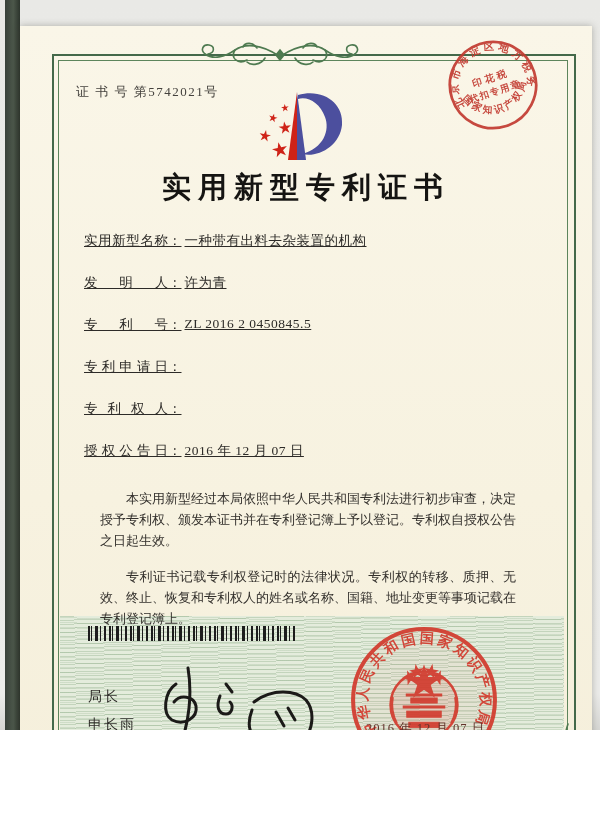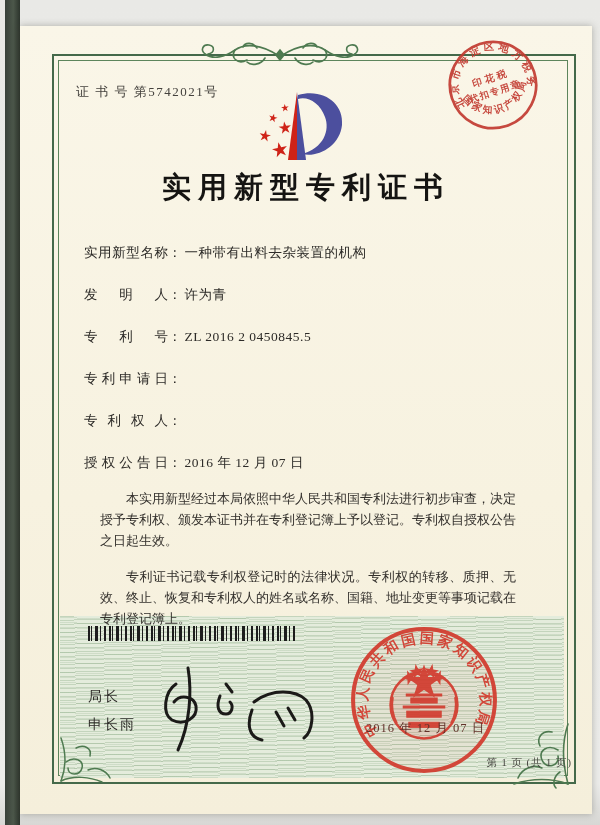--- a/index.html
+++ b/index.html
@@ -1,36 +1,36 @@
 <!DOCTYPE html>
 <html><head>
 <meta charset="utf-8">
 <style>
   html,body{margin:0;padding:0;}
-  #stage{position:relative;width:600px;height:825px;overflow:hidden;
+  #stage{position:relative;width:600px;height:730px;overflow:hidden;
     background:linear-gradient(180deg,#e9e9e6 0%,#ececea 95%,#d7d7d4 100%);
     font-family:"Liberation Serif","DejaVu Serif",serif;}
   .abs{position:absolute;}
   #spine{left:5px;top:0;width:15px;height:825px;
     background:linear-gradient(90deg,#39413a 0%,#4c574a 55%,#2c342c 100%);}
   #paper{left:20px;top:26px;width:572px;height:788px;
     background:linear-gradient(180deg,#faf6e8 0%,#f7f2e0 60%,#f5efdb 100%);
     box-shadow:0 0 7px rgba(60,60,50,.35);}
   .frame-outer{left:32px;top:28px;width:520px;height:726px;border:2px solid #44694a;}
   .frame-inner{left:38px;top:34px;width:508px;height:714px;border:1px solid #5d855c;}
   .guilloche{left:40px;top:590px;width:504px;height:162px;
     background-color:#e4ecdc;
     background-image:
       repeating-linear-gradient(178deg, rgba(110,150,105,.28) 0 1px, rgba(0,0,0,0) 1px 4px),
       repeating-linear-gradient(2deg, rgba(110,150,105,.18) 0 1px, rgba(0,0,0,0) 1px 5px);}
   .cert-no{left:56px;top:57px;font-size:13px;color:#45423e;letter-spacing:1.5px;}
   .title{left:0;right:0;top:142px;text-align:center;font-size:29px;font-weight:bold;
     letter-spacing:7px;color:#151412;}
   .fields{left:64px;top:206px;width:460px;}
-  .frow{height:42px;display:flex;align-items:center;font-size:13.5px;color:#2d2b28;}
+  .frow{height:42px;display:flex;align-items:flex-start;font-size:13.5px;color:#2d2b28;text-decoration:underline;}
   .flabel{display:inline-block;width:84px;text-align:justify;text-align-last:justify;-moz-text-align-last:justify;}
   .fval{margin-left:3px;letter-spacing:.5px;}
   .paras{left:64px;top:447px;width:448px;font-size:13px;line-height:20.8px;
     text-align:justify;color:#33302c;}
   .paras p{margin:16px;text-indent:2em;}
   .barcode{left:68px;top:600px;width:210px;height:15px;
     background:repeating-linear-gradient(90deg,
       #1d1d1d 0 2px, rgba(0,0,0,0) 2px 3px,
       #1d1d1d 3px 4px, rgba(0,0,0,0) 4px 7px,
       #1d1d1d 7px 10px, rgba(0,0,0,0) 10px 12px,

